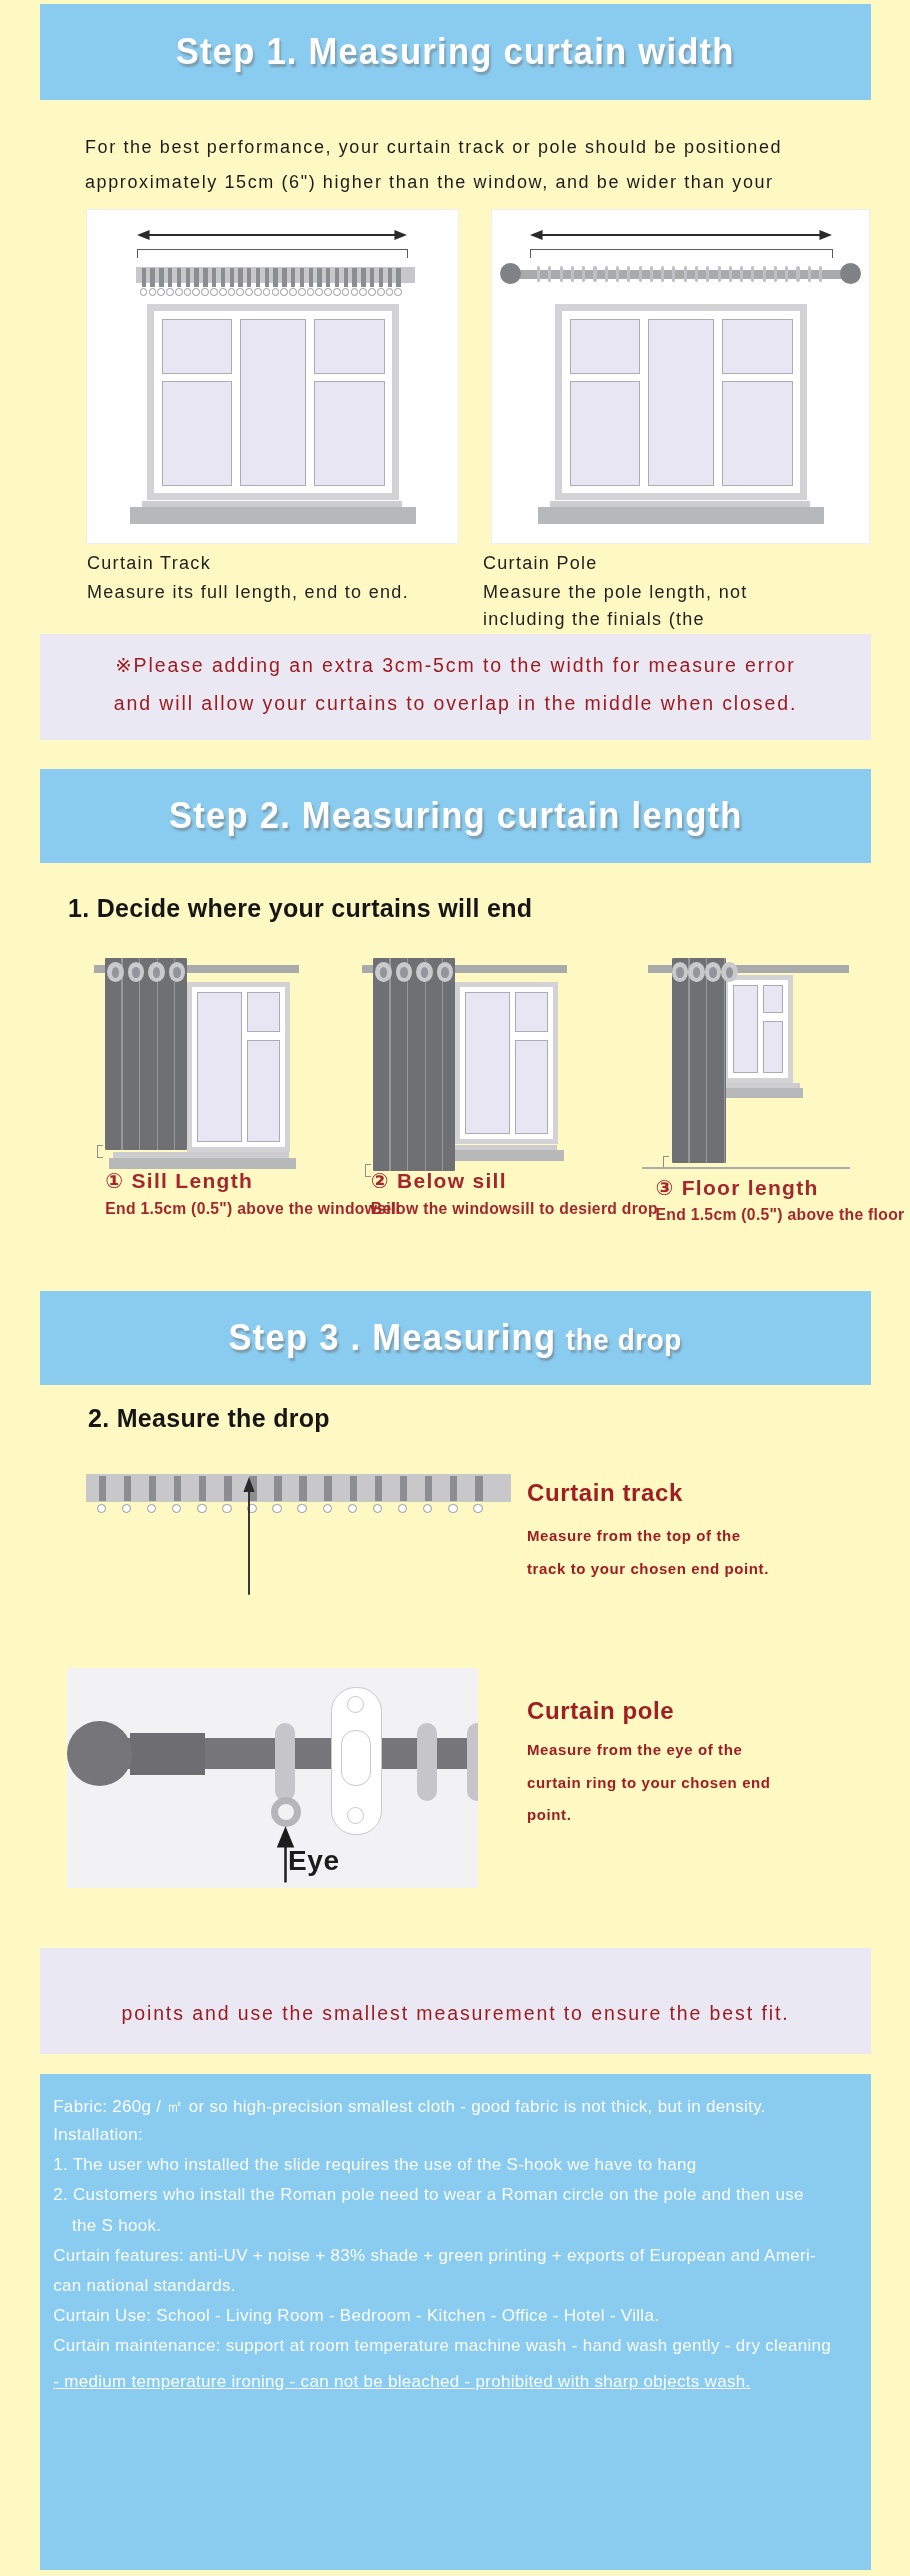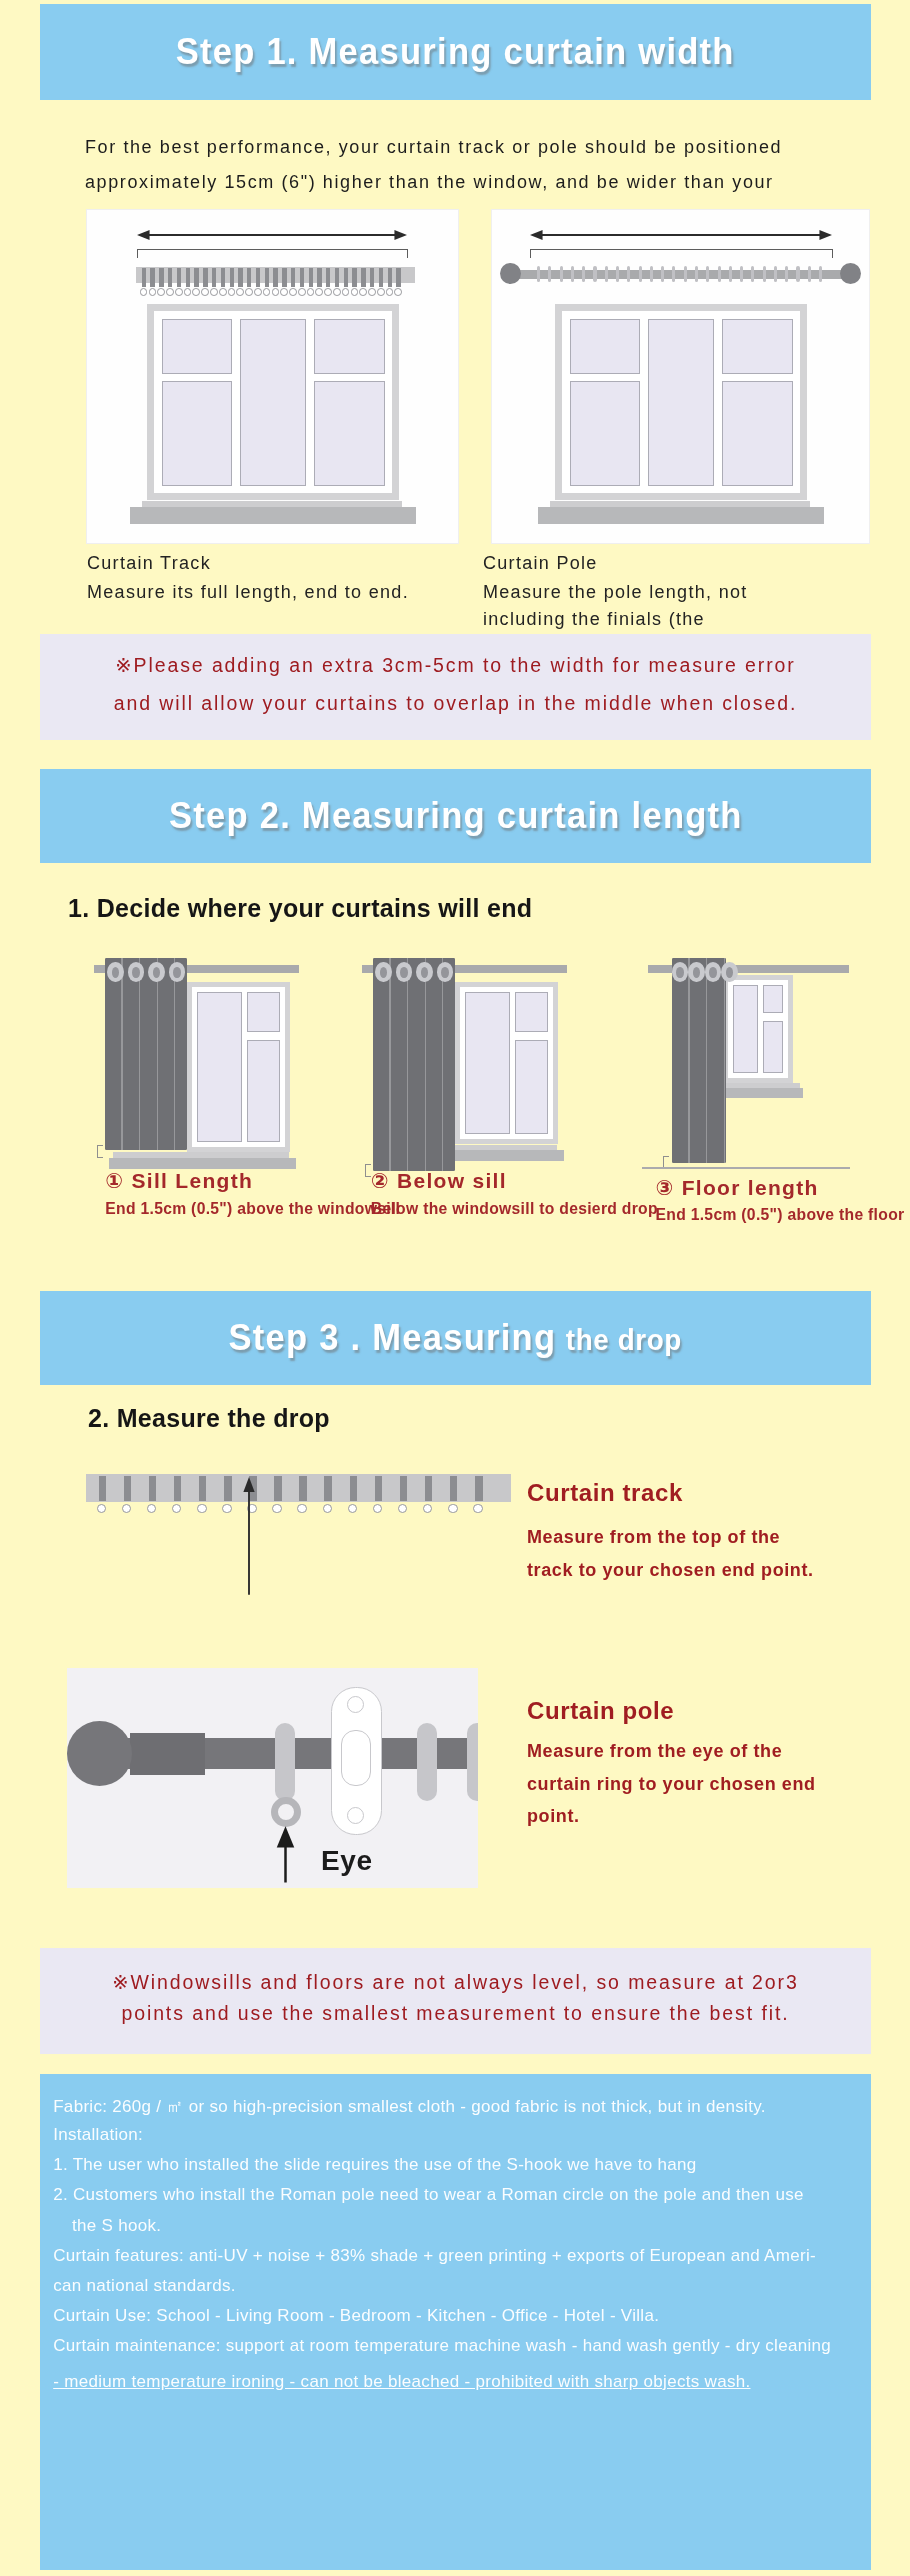--- a/index.html
+++ b/index.html
@@ -13,21 +13,21 @@
   .band-title .sub{font-size:29px;margin-left:10px;letter-spacing:0.6px;}
   
   .intro-line{position:absolute;left:85px;font-size:18px;color:#1d1d1d;letter-spacing:1.6px;white-space:nowrap;}
   .cap-title{position:absolute;font-size:18px;color:#232323;letter-spacing:1.3px;white-space:nowrap;}
   .cap-line{position:absolute;font-size:18px;color:#232323;letter-spacing:1.3px;white-space:nowrap;}
   .notebox{position:absolute;left:40px;width:831px;height:106px;background:#EAE8F3;}
   .note-line{position:absolute;width:100%;text-align:center;font-size:19.5px;color:#9E1B20;
         letter-spacing:1.9px;white-space:nowrap;}
   .black-heading{position:absolute;font-size:25px;font-weight:700;color:#161616;letter-spacing:0.3px;white-space:nowrap;}
   .red-title{position:absolute;font-size:24px;font-weight:700;color:#A01D21;letter-spacing:0.6px;white-space:nowrap;}
-  .red-line{position:absolute;font-size:18px;font-weight:700;color:#A01D21;letter-spacing:0.6px;white-space:nowrap;}
+  .red-line{position:absolute;font-size:15px;font-weight:700;color:#A01D21;letter-spacing:0.6px;white-space:nowrap;}
   
   .dgbox{position:absolute;background:#FEFEFE;border:0.6px solid #EFEFEF;}
   .harrow{position:absolute;height:14px;}
   .mbracket{position:absolute;height:8.2px;border-top:1.3px solid #5c5c5c;border-left:1.3px solid #5c5c5c;border-right:1.3px solid #5c5c5c;}
   .track{position:absolute;background:#C8C8CA;display:flex;}
   .t1{height:16.4px;gap:4.4px;padding-left:5.7px;}
   .g1{width:4.4px;height:19px;background:#8C8D91;margin-top:1.3px;position:relative;flex:none;}
   .g1::after{content:"";position:absolute;left:-1.9px;bottom:-8.8px;width:5.7px;height:5.7px;border:1.3px solid #97989C;border-radius:50%;background:#fff;}
   .t3{height:28px;gap:17.6px;padding-left:12.6px;}
   .g2{width:7.5px;height:25px;background:#8C8D91;margin-top:1.9px;position:relative;flex:none;}
@@ -344,29 +344,28 @@
       <div class="plate-slot"></div>
     </div>
     <div class="pp-ring" style="left:350px;"></div>
     <div class="pp-ring" style="left:400px;"></div>
     <div style="position:absolute;left:206px;top:158px;">
       <svg width="25" height="58" viewBox="0 0 40 92">
         <line x1="20" y1="90" x2="20" y2="22" stroke="#1c1c1c" stroke-width="4"></line>
         <polygon points="20,0 6,34 34,34" fill="#1c1c1c"></polygon>
       </svg>
     </div>
-    <div class="eye-label" style="left:254px;top:177px;">Eye</div>
+    <div class="eye-label" style="left:221px;top:177px;">Eye</div>
   </div>
   <div class="red-title" style="left:527px;top:1697px;">Curtain pole</div>
   <div class="red-line" style="left:527px;top:1741px;">Measure from the eye of the</div>
   <div class="red-line" style="left:527px;top:1774px;">curtain ring to your chosen end</div>
   <div class="red-line" style="left:527px;top:1806px;">point.</div>
 
   <div class="notebox" style="top:1948px;">
-    <div class="note-line" style="top:22.6px;">※Windowsills and floors are not always level, so measure at 2or3</div>
     <div class="note-line" style="top:54px;">points and use the smallest measurement to ensure the best fit.</div>
   </div>
 
   <div class="bluebox">
     <div class="info-line" style="top:21px;">Fabric: 260g / ㎡ or so high-precision smallest cloth - good fabric is not thick, but in density.</div>
     <div class="info-line" style="top:51px;">Installation:</div>
     <div class="info-line" style="top:81px;">1. The user who installed the slide requires the use of the S-hook we have to hang</div>
     <div class="info-line" style="top:111px;">2. Customers who install the Roman pole need to wear a Roman circle on the pole and then use</div>
     <div class="info-line indent" style="top:142px;">the S hook.</div>
     <div class="info-line" style="top:172px;">Curtain features: anti-UV + noise + 83% shade + green printing + exports of European and Ameri-</div>

